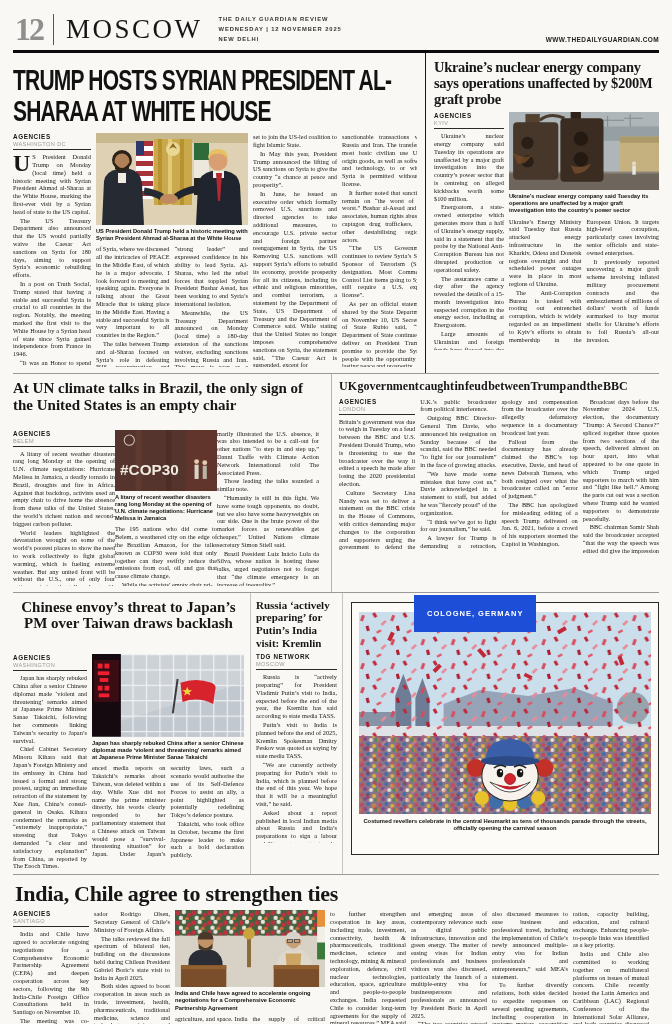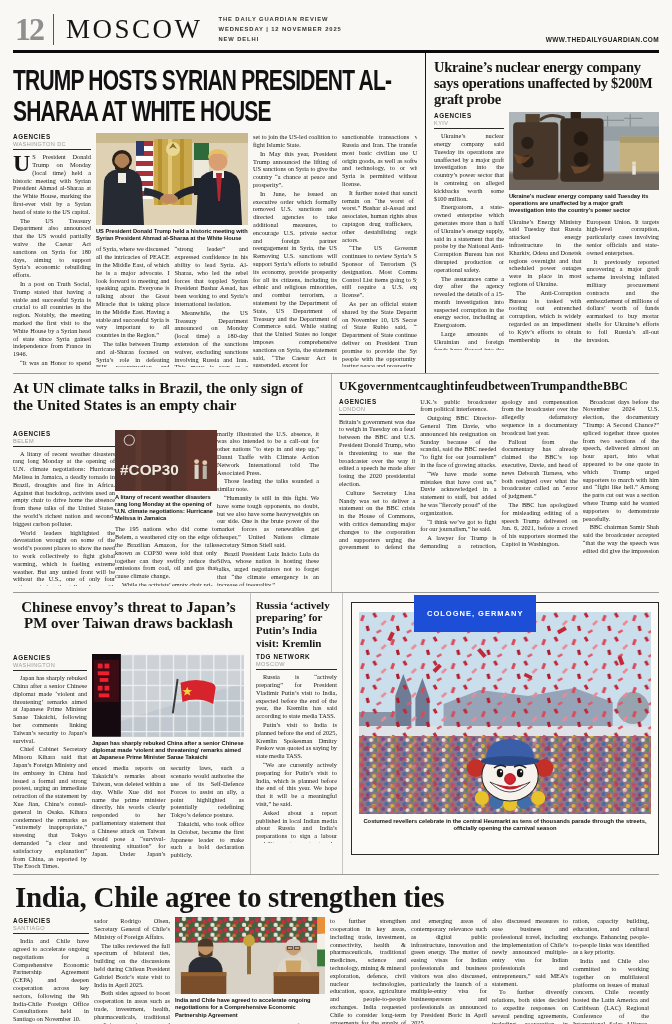--- a/index.html
+++ b/index.html
@@ -74,21 +74,21 @@
   .cologne { flex:1; padding:9px 0 6px 8px; }
   .cologne-box { position:relative; border:1.5px solid #2a2a2a; height:253px; padding:9px 7px 3px; background:#fcfbf8; }
   .loc-badge { position:absolute; top:-8px; left:30px; background:#1d4ed8; color:#fff;
                font-family:"Liberation Sans", sans-serif; font-weight:bold; font-size:7.5px;
                letter-spacing:1px; padding:14px 13px;margin-left:32px; }
   .cologne-photo { width:100%; height:202px; display:block; }
   .cologne-box .caption { text-align:center; font-size:5.8px; margin-top:4px; }
 
   
   .india { padding:6px 0 0; }
-  .india h2 { font-size:29px; line-height:1; letter-spacing:-0.3px; margin:2px 0 5px 2px; }
+  .india h2 { font-size:22px; line-height:1; letter-spacing:-0.3px; margin:2px 0 5px 2px; }
   .india-body { display:flex; gap:5px; height:129px; overflow:hidden; }
 </style>
 </head>
 <body>
 
 <div class="sheet">
 
   <header class="masthead">
     <div class="mh-left">
       <span class="pagenum">12</span>

